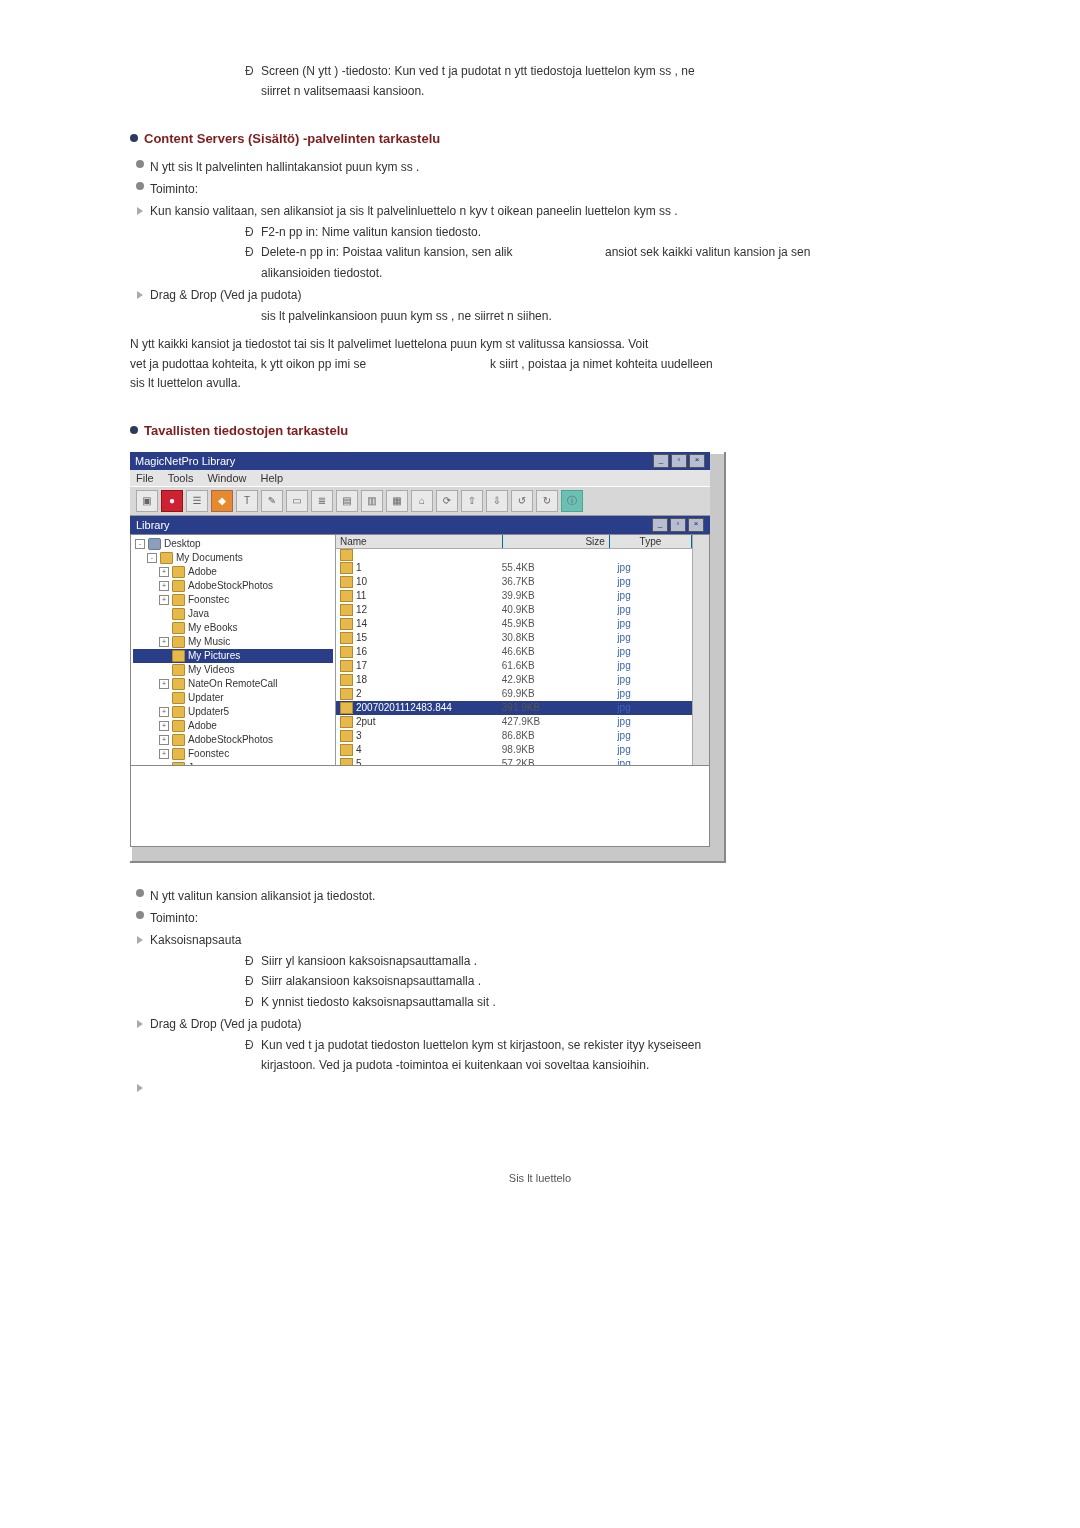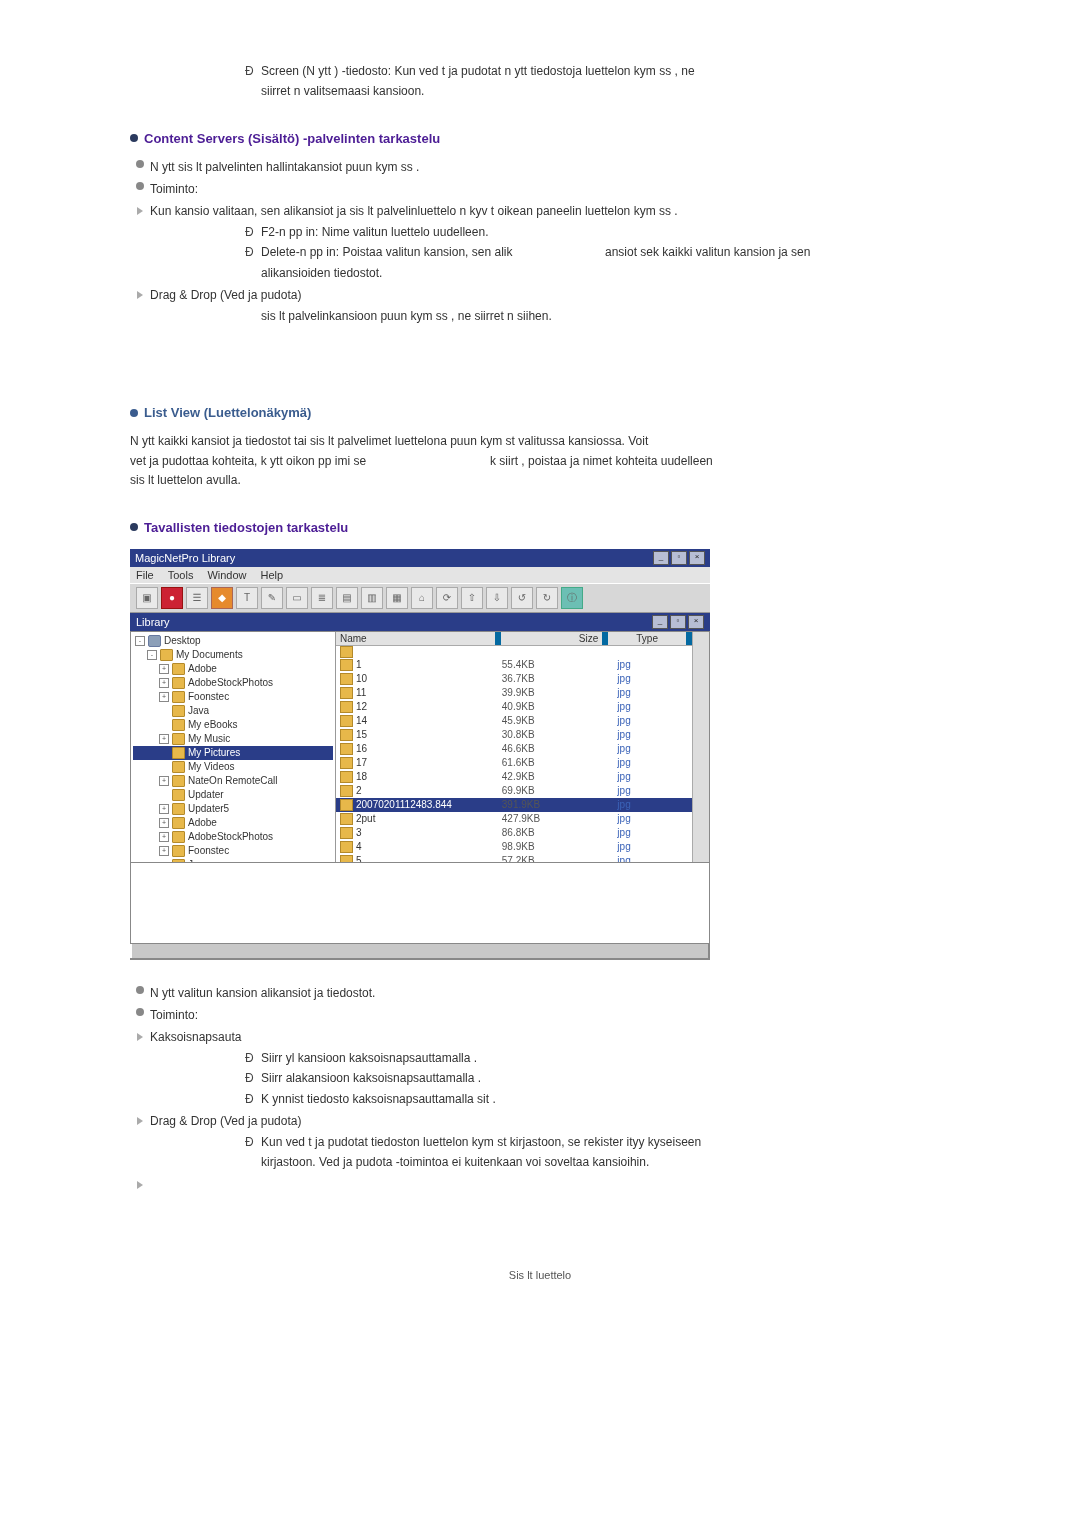--- a/index.html
+++ b/index.html
@@ -55,41 +55,41 @@
 
   h3 {
     font-size: 13px;
     font-weight: bold;
     margin: 30px 0 12px 0;
     display: flex;
     align-items: center;
     gap: 6px;
   }
   h3.blue  { color: #3a5c8e; }
-  h3.navy  { color: #4c1d95; }
+  h3.navy  { color: #7f1d1d; }
   h3 .dot-blue  { width:8px;height:8px;border-radius:50%;background:#3a5c8e;display:inline-block; }
   h3 .dot-navy  { width:8px;height:8px;border-radius:50%;background:#2b3a5e;display:inline-block; }
 
   .para {
     margin: 10px 0 16px 0;
     line-height: 1.6;
   }
 
   .d-line { margin: 3px 0; line-height: 1.45; }
   .d-line .eth-bullet { display:inline-block; width:16px; }
 
   .inline-pair { display:flex; gap:40px; }
   .inline-pair > span:first-child { flex:0 0 320px; }
 
   
   .shot-wrap {
     margin: 14px 0 24px 0;
     width: 580px;
     background: #c8c8c8;
-    padding: 0 0 16px 0;
+    padding: 0 16px 16px 0;
     box-shadow: inset -2px -2px 0 #888, inset 2px 2px 0 #fff;
   }
   .app-title {
     background: #2a3d88;
     color: #fff;
     font-size: 11px;
     padding: 2px 5px;
     display:flex;
     justify-content: space-between;
     align-items: center;
@@ -159,21 +159,21 @@
   .list{
     flex:1;
     background:#fff;
     font-size:10px;
     color:#333;
     display:flex;flex-direction:column;
   }
   .list-head{
     display:flex;background:#e2e2e2;border-bottom:1px solid #aaa;
   }
-  .list-head div{padding:1px 4px;border-right:6px solid #0369a1;}
+  .list-head div{padding:1px 4px;border-right:1px solid #0369a1;}
   .ch-n{flex:1.3}.ch-s{flex:0.8;text-align:right}.ch-t{flex:0.6;text-align:center}
   .list-body{flex:1;overflow:hidden;}
   .row{display:flex;line-height:14px;}
   .row .c-n{flex:1.3;display:flex;align-items:center;gap:3px;padding-left:4px;}
   .row .c-s{flex:0.8;text-align:left;padding-right:10px;color:#555;}
   .row .c-t{flex:0.6;text-align:left;padding-left:6px;color:#3b63b8;}
   .row.sel{background:#2a3d88;color:#fff;}
   .thumb{width:11px;height:10px;background:#e7b84a;border:1px solid #b48a2a;}
   .preview{
     height:80px;background:#fff;border:1px solid #888;border-top:none;
@@ -210,43 +210,39 @@
     <span class="txt">Toiminto:</span>
   </div>
   <div class="bullet-line indent-2">
     <span class="bullet">
         <span class="tri-gray"></span>
       </span>
     <span class="txt">Kun kansio valitaan, sen alikansiot ja sis lt palvelinluettelo n kyv t oikean paneelin luettelon kym ss .</span>
   </div>
 
   <div class="indent-3">
-    <div class="d-line"><span class="eth-bullet">Ð</span><span>F2-n pp in: Nime   valitun luettelo uudelleen.</span></div>
+    <div class="d-line"><span class="eth-bullet">Ð</span><span>F2-n pp in: Nime   valitun kansion tiedosto.</span></div>
     <div class="d-line inline-pair">
       <span><span class="eth-bullet">Ð</span><span>Delete-n pp in: Poistaa valitun kansion, sen alik</span></span>
       <span>ansiot sek  kaikki valitun kansion ja sen</span>
     </div>
     <div class="d-line" style="padding-left:16px"><span>alikansioiden tiedostot.</span></div>
   </div>
 
   <div class="bullet-line indent-2">
     <span class="bullet">
         <span class="tri-gray"></span>
       </span>
     <span class="txt">Drag &amp; Drop (Ved  ja pudota)</span>
   </div>
 
   <div class="indent-3">
     <div class="d-line" style="padding-left:16px"><span>sis lt palvelinkansioon puun kym ss , ne siirret  n siihen.</span></div>
   </div>
 
-  <h3 class="blue" style="margin-top:80px">
-    <span class="dot-blue"></span>
-    <span>List View (Luettelonäkymä)</span>
-  </h3>
 
   <div class="para">
     <div>N ytt   kaikki kansiot ja tiedostot tai sis lt palvelimet luettelona puun kym st  valitussa kansiossa. Voit</div>
     <div class="inline-pair">
         <span>vet   ja pudottaa kohteita, k ytt   oikon pp imi  se</span>
         <span>k  siirt  , poistaa ja nimet  kohteita uudelleen</span>
       </div>
     <div>sis lt luettelon avulla.</div>
   </div>
 

